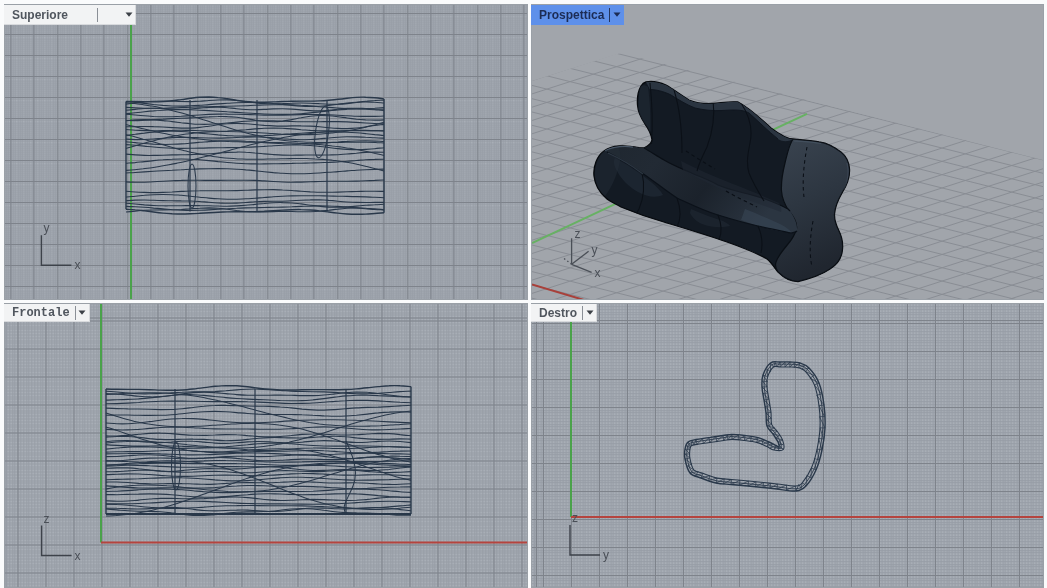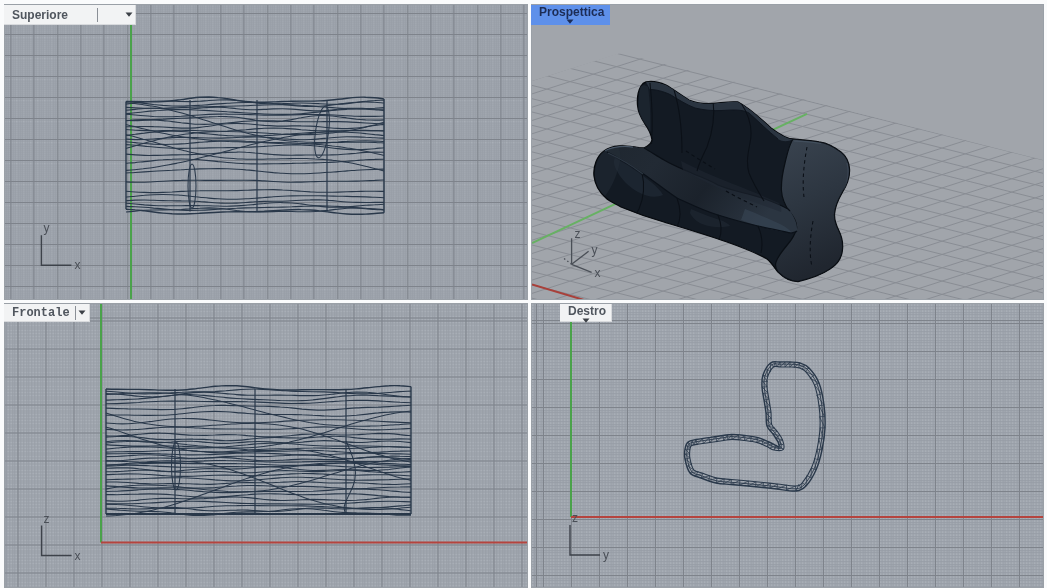--- a/index.html
+++ b/index.html
@@ -246,21 +246,21 @@
         <line x1="39.6" y1="259.3" x2="39.6" y2="233.3"></line>
         <line x1="39.6" y1="259.3" x2="56.6" y2="246.3"></line>
         <line x1="39.6" y1="259.3" x2="59.6" y2="267.3"></line>
         <line x1="39.6" y1="259.3" x2="30.6" y2="252.3" stroke-dasharray="1.5 2.5"></line>
       </g>
       <text x="42.6" y="233.3" style="font-family:'Liberation Sans',sans-serif;font-size:12px;fill:#4a4f57">z</text>
       <text x="59.6" y="249.3" style="font-family:'Liberation Sans',sans-serif;font-size:12px;fill:#4a4f57">y</text>
       <text x="62.6" y="272.3" style="font-family:'Liberation Sans',sans-serif;font-size:12px;fill:#4a4f57">x</text>
     </svg>
   </div>
-<div class="tab active" style="left:531px;top:5px;flex-direction:column;">
+<div class="tab active" style="left:531px;top:5px;">
     <span class="t">Prospettica</span>
     <span class="sep"></span>
     <span class="ar">
       <svg width="8" height="5">
         <path d="M0.5,0.5 L7.5,0.5 L4,4.8 Z" fill="#1c2c55"></path>
       </svg>
     </span>
   </div>
 <div class="vp" style="left:4px;top:303px;width:524px;height:285px;background-color:#a8aeb6;background-image:repeating-linear-gradient(90deg,#7e838b 0 1px,transparent 1px 28.000px),repeating-linear-gradient(0deg,#7e838b 0 1px,transparent 1px 28.000px),repeating-linear-gradient(90deg,#979da6 0 1px,transparent 1px 2.800px),repeating-linear-gradient(0deg,#979da6 0 1px,transparent 1px 2.800px);background-position:12.50px 0,0 14.50px,1.30px 0,0 0.50px;">
     <svg class="lay" width="524" height="285" viewBox="4 303 524 285">
@@ -343,20 +343,20 @@
       <path d="M687.0,441.0L690.3,444.8L691.0,439.8L693.1,444.1L695.0,438.5L696.0,443.4L701.5,437.6L702.4,442.5L708.0,436.6L708.7,441.5L715.0,435.6L715.7,440.5L722.0,434.5L722.7,439.5L726.5,433.9L726.8,438.9L731.0,433.4L731.0,438.4L737.5,433.9L737.2,438.9L744.0,434.5L743.4,439.5L750.5,435.6L749.5,440.4L757.0,436.6L755.7,441.4L762.5,438.8L760.8,443.5L768.0,441.0L766.0,445.6L771.5,442.8L769.4,447.3L775.0,444.5L772.8,449.0L776.5,445.2L777.6,448.7L778.0,446.0L782.3,448.5L777.5,443.5L781.9,443.7L777.0,441.0L781.5,438.9L774.5,437.0L778.8,434.5L772.0,433.0L776.1,430.2L769.0,429.0L773.4,426.8L766.0,425.0L770.7,423.4L765.5,418.5L770.4,417.4L765.0,412.0L770.0,411.4L764.0,405.5L769.0,404.8L763.0,399.0L767.9,398.2L762.0,392.5L767.0,392.0L761.0,386.0L766.0,385.8L761.5,380.0L766.4,380.7L762.0,374.0L766.7,375.7L765.8,368.0L769.6,370.8L769.5,362.0L772.5,366.0L774.2,361.5L775.9,366.0L779.0,361.0L779.3,366.0L784.0,361.0L784.0,366.0L789.0,361.0L788.8,366.0L794.0,361.5L793.1,366.4L799.0,362.0L797.5,366.8L803.5,364.5L800.9,368.6L808.0,367.0L804.4,370.4L813.0,374.5L808.9,377.2L818.0,382.0L813.4,383.9L820.5,393.0L815.7,394.3L823.0,404.0L818.0,404.7L823.5,415.5L818.5,415.7L824.0,427.0L819.0,426.8L822.5,438.0L817.6,437.4L821.0,449.0L816.1,448.0L818.0,459.0L813.3,457.5L815.0,469.0L810.4,467.0L810.0,477.0L805.9,474.3L805.0,485.0L801.4,481.6L800.0,487.5L797.9,483.3L795.0,490.0L794.5,485.0L785.5,489.0L785.5,484.0L776.0,488.0L776.5,483.0L769.0,487.2L769.5,482.3L762.0,486.5L762.5,481.5L754.5,485.8L755.0,480.8L747.0,485.0L747.5,480.0L738.5,484.2L739.0,479.3L730.0,483.5L730.5,478.5L722.5,482.8L723.3,477.8L715.0,482.0L716.1,477.1L707.5,479.5L708.9,474.7L700.0,477.0L701.8,472.3L694.5,474.5L697.3,470.6L689.0,472.0L692.8,468.8L686.5,465.0L690.9,462.9L684.0,458.0L688.9,457.0L684.0,453.0L688.9,452.9L684.0,448.0L688.9,448.9L685.5,444.5L689.6,446.8Z" fill="none" stroke="#29384a" stroke-width="0.8" opacity="0.9"></path>
     </svg>
     <svg class="lay" width="513" height="285">
       <g stroke="#3d424a" stroke-width="1.4" fill="none">
         <polyline points="38.0,221.0 38.0,251.0 68.0,251.0"></polyline>
       </g>
       <text x="40.0" y="218.0" style="font-family:'Liberation Sans',sans-serif;font-size:12px;fill:#4a4f57">z</text>
       <text x="71.0" y="255.0" style="font-family:'Liberation Sans',sans-serif;font-size:12px;fill:#4a4f57">y</text>
     </svg>
   </div>
-<div class="tab" style="left:560px;top:304px;height:18px;flex-direction:column;">
+<div class="tab" style="left:531px;top:304px;height:18px;">
     <span class="t">Destro</span>
     <span class="sep"></span>
     <span class="ar">
       <svg width="8" height="5">
         <path d="M0.5,0.5 L7.5,0.5 L4,4.8 Z" fill="#3c4147"></path>
       </svg>
     </span>
   </div>
 </body></html>

